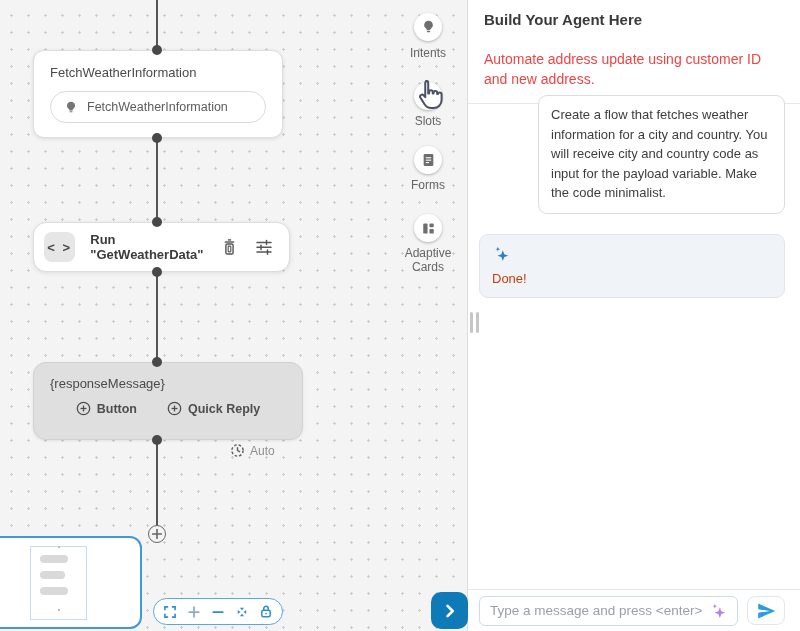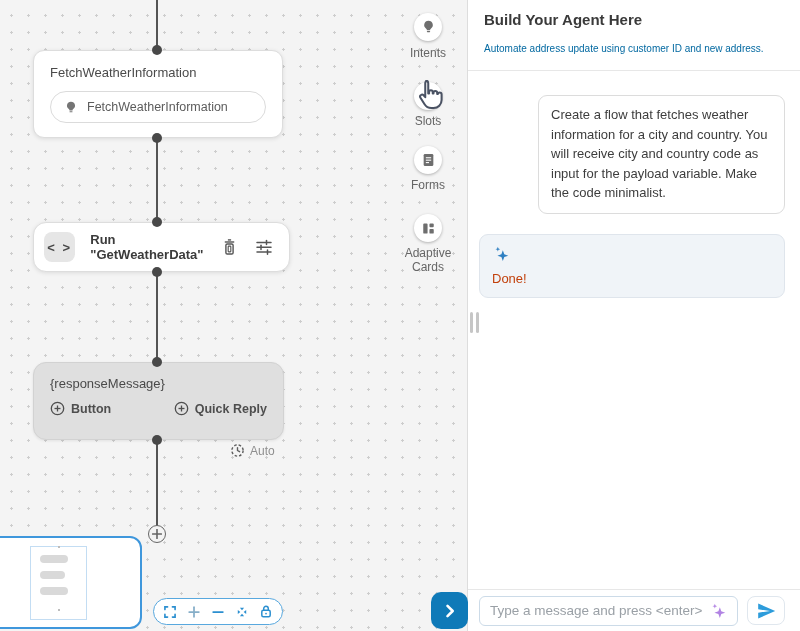--- a/index.html
+++ b/index.html
@@ -26,23 +26,23 @@
   .intent-pill .pill-label { font-size:12.5px; color:#5c5c5c; }
 
   .code-node { left:33px; top:222px; width:257px; height:50px; border-radius:13px;
     display:flex; align-items:center; }
   .code-icon-box { margin-left:10px; width:34px; height:30px; background:#e6e6e6; border-radius:8px;
     display:flex; align-items:center; justify-content:center; font-size:13px; font-weight:700;
     color:#474747; letter-spacing:2px; }
   .code-label { margin-left:15px; font-size:13px; font-weight:700; color:#3b3b3b; }
   .code-actions { margin-left:auto; margin-right:16px; display:flex; align-items:center; gap:17px; }
 
-  .message-node { left:33px; top:362px; width:251px; height:78px; background:#dfdfdf;
+  .message-node { left:33px; top:362px; width:270px; height:78px; background:#dfdfdf;
     border:1px solid #d2d2d2; border-radius:13px; padding:13px 16px 0; box-shadow:0 1px 3px rgba(0,0,0,.08); }
-  .message-buttons { margin-top:10px; display:flex; justify-content:space-between; gap:30px; }
+  .message-buttons { margin-top:10px; display:flex; justify-content:center; gap:30px; }
   .msg-btn { display:flex; align-items:center; gap:6px; font-size:12.5px; font-weight:700; color:#4e4e4e; cursor:default; }
 
   .auto-row { position:absolute; left:230px; top:443px; display:flex; align-items:center; gap:5px; z-index:2; }
   .auto-label { font-size:12px; color:#8f8f8f; }
 
   .add-node-btn { position:absolute; left:148px; top:525px; width:18px; height:18px; border:1.6px solid #666;
     border-radius:50%; display:flex; align-items:center; justify-content:center; z-index:3; background:#f4f4f4; }
 
   
   .palette-item-circle { position:absolute; width:28px; height:28px; border-radius:50%; background:#fff;
@@ -66,21 +66,21 @@
   .zoom-bar .zbtn { display:flex; align-items:center; justify-content:center; width:16px; height:16px; }
 
   .expand-chat-btn { position:absolute; left:431px; top:592px; width:37px; height:37px; border-radius:10px;
     background:#0f7ab8; display:flex; align-items:center; justify-content:center; z-index:5; }
 
   
   .panel { position:absolute; left:467px; top:0; width:333px; height:631px; background:#fff;
     border-left:1px solid #ddd; }
   .panel-header { padding:11px 16px 13px; border-bottom:1px solid #e7e7e7; }
   .panel-title { font-size:15px; font-weight:700; color:#3a3a3a; }
-  .panel-subtitle { margin-top:14px; font-size:10px; color:#0369a1; line-height:1.45; padding-right:6px; }
+  .panel-subtitle { margin-top:21px; font-size:14px; color:#ef4444; line-height:1.45; padding-right:6px; }
 
   .resize-handle { position:absolute; left:2px; top:312px; display:flex; gap:3px; }
   .resize-handle span { display:block; width:3px; height:21px; background:#c6c6c6; border-radius:2px; }
 
   .chat-area { position:absolute; left:0; top:81px; right:0; bottom:59px; padding:14px 15px 0 11px; overflow:hidden; }
   .bubble-user { margin-left:auto; width:247px; background:#fff; border:1px solid #dcdcdc; border-radius:9px;
     padding:9px 12px 10px; font-size:13px; line-height:1.5; color:#3d3d3d; }
   .bubble-assistant { margin-top:20px; background:#f0f4f8; border:1px solid #dfe5ec; border-radius:9px;
     padding:9px 12px 11px; }
   .bubble-assistant .msg-text { margin-top:7px; font-size:13px; color:#c2410c; }

